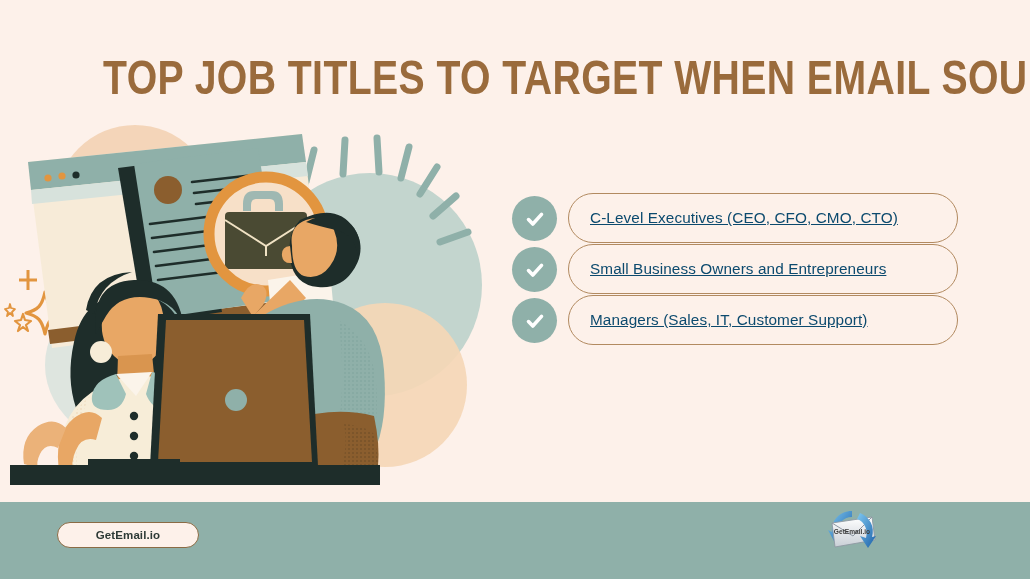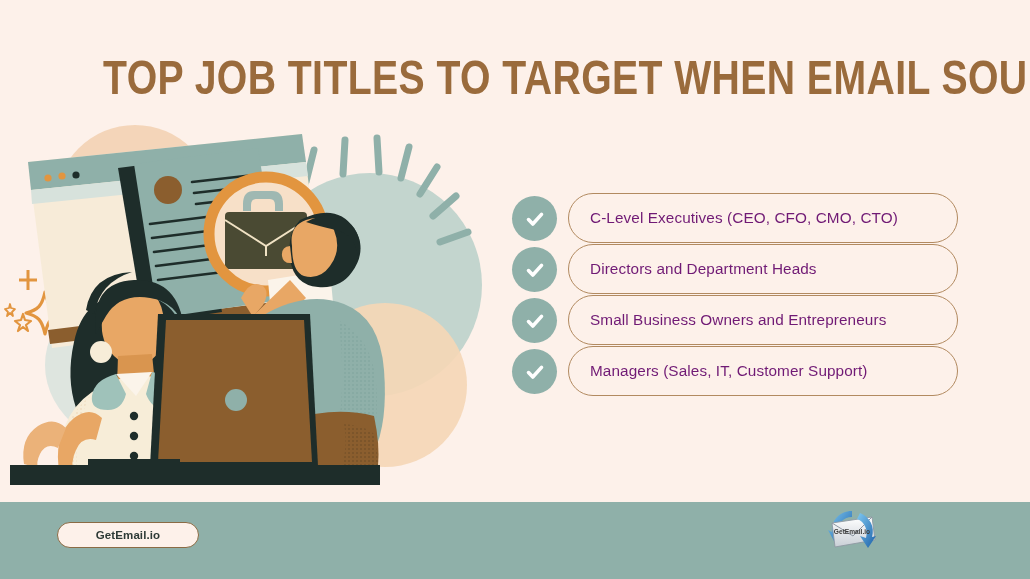--- a/index.html
+++ b/index.html
@@ -45,23 +45,24 @@
   .check svg { display:block; }
   .pill {
     position:absolute; left:56px; top:0;
     width:390px; height:50px;
     border:1.3px solid #B28A60;
     border-radius:25px;
     background:#FDF1EA;
     display:flex; align-items:center;
     padding-left:21px;
     font-size:15.3px;
-    color:#701a75;
+    color:#0c4a6e;
     letter-spacing:0.1px;
     white-space:nowrap;
+    text-decoration:underline;
   }
 
   
   .footer {
     position:absolute; left:0; top:502px;
     width:1030px; height:77px;
     background:#8FB0A9;
   }
   .brand-pill {
     position:absolute; left:57px; top:20px;
@@ -252,28 +253,20 @@
 
     <div class="row">
       <span class="check">
         <svg width="26" height="26" viewBox="0 0 26 26">
           <path d="M6.5 13.6 L10.8 18 L19.5 8.4" fill="none" stroke="#FFFFFF" stroke-width="3.6" stroke-linecap="round" stroke-linejoin="round"></path>
         </svg>
       </span>
       <span class="pill">C-Level Executives (CEO, CFO, CMO, CTO)</span>
     </div>
 
-    <div class="row">
-      <span class="check">
-        <svg width="26" height="26" viewBox="0 0 26 26">
-          <path d="M6.5 13.6 L10.8 18 L19.5 8.4" fill="none" stroke="#FFFFFF" stroke-width="3.6" stroke-linecap="round" stroke-linejoin="round"></path>
-        </svg>
-      </span>
-      <span class="pill">Directors and Department Heads</span>
-    </div>
 
     <div class="row">
       <span class="check">
         <svg width="26" height="26" viewBox="0 0 26 26">
           <path d="M6.5 13.6 L10.8 18 L19.5 8.4" fill="none" stroke="#FFFFFF" stroke-width="3.6" stroke-linecap="round" stroke-linejoin="round"></path>
         </svg>
       </span>
       <span class="pill">Small Business Owners and Entrepreneurs</span>
     </div>
 

